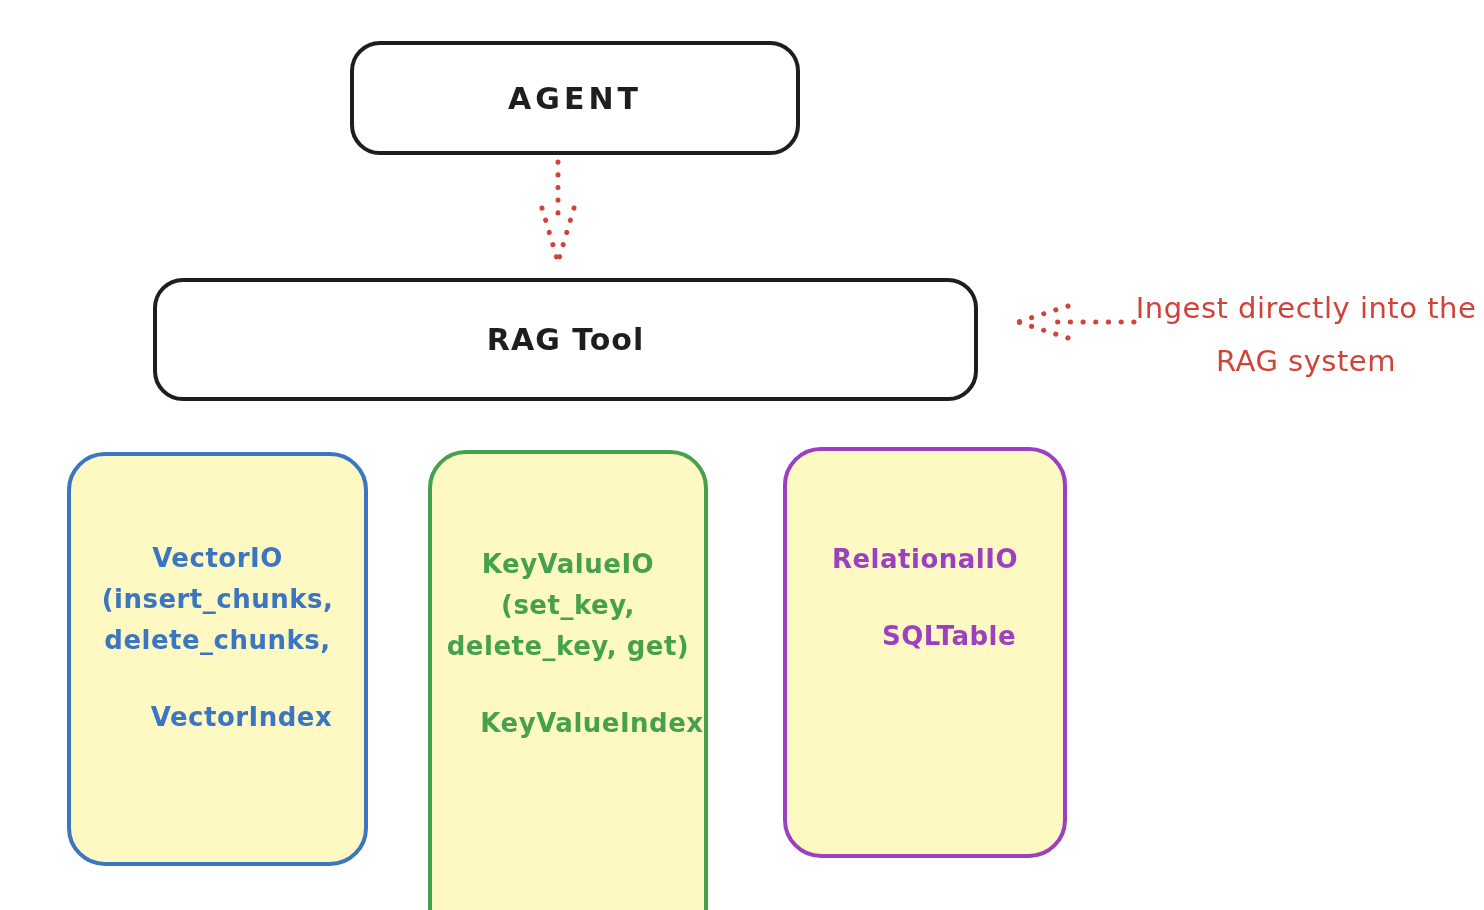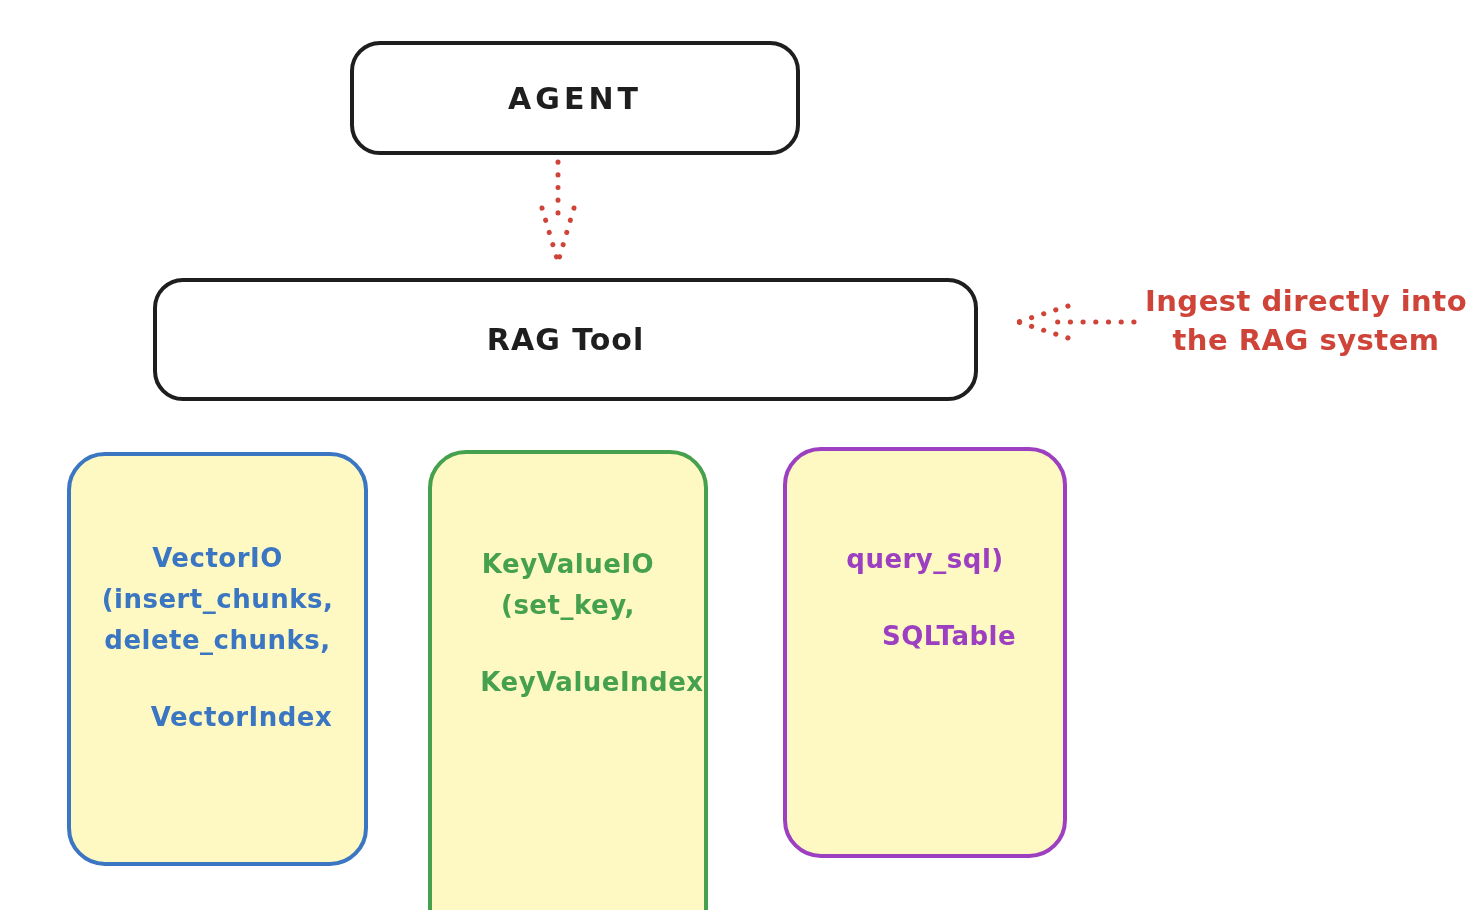--- a/index.html
+++ b/index.html
@@ -77,22 +77,22 @@
   .arrow-vertical   { left: 530px;  top: 158px; }
   .arrow-horizontal { left: 1012px; top: 298px; }
   
   .annotation-text {
     position: absolute;
     left: 1130px;
     top: 282px;
     width: 352px;
     text-align: center;
     font-size: 29px;
-    line-height: 39px;
-    font-weight: 700;
+    line-height: 53px;
+    font-weight: 400;
     letter-spacing: 0.5px;
   }
 </style>
 </head>
 <body>
 
 <div class="canvas">
 
   <div class="node node-black agent-node" style="border-color: rgb(30, 30, 30);">
     <span>AGENT</span>
@@ -125,24 +125,25 @@
       <span class="io-line">(insert_chunks,</span>
       <span class="io-line">delete_chunks,</span>
       <span class="io-index">VectorIndex</span>
     </div>
   </div>
 
   <div class="io-box io-keyvalue" style="border-color: rgb(70, 161, 79);">
     <div class="io-lines" style="color: rgb(70, 161, 79);">
       <span class="io-line">KeyValueIO</span>
       <span class="io-line">(set_key,</span>
+      <span class="io-line">delete_key, get)</span>
       <span class="io-index">KeyValueIndex</span>
     </div>
   </div>
 
   <div class="io-box io-relational" style="border-color: rgb(156, 63, 192);">
     <div class="io-lines" style="color: rgb(156, 63, 192);">
-      <span class="io-line">query_sql)</span>
+      <span class="io-line">RelationalIO</span>
       <span class="io-index">SQLTable</span>
     </div>
   </div>
 
 </div>
 
 </body></html>

